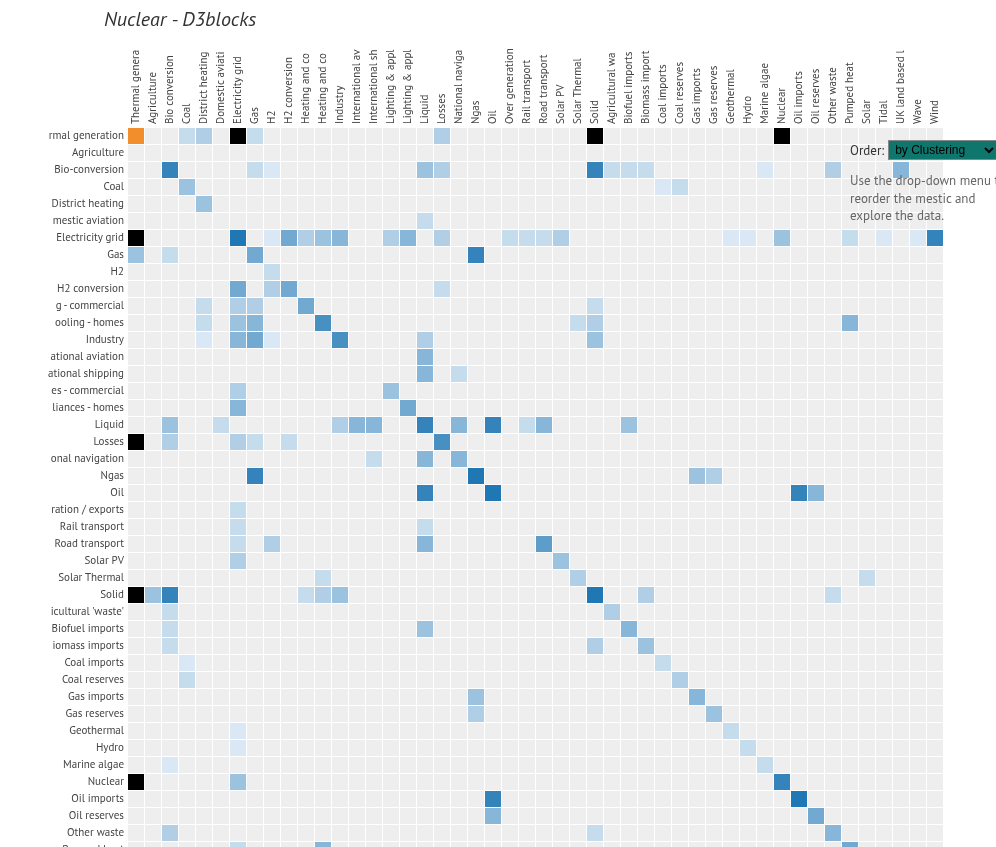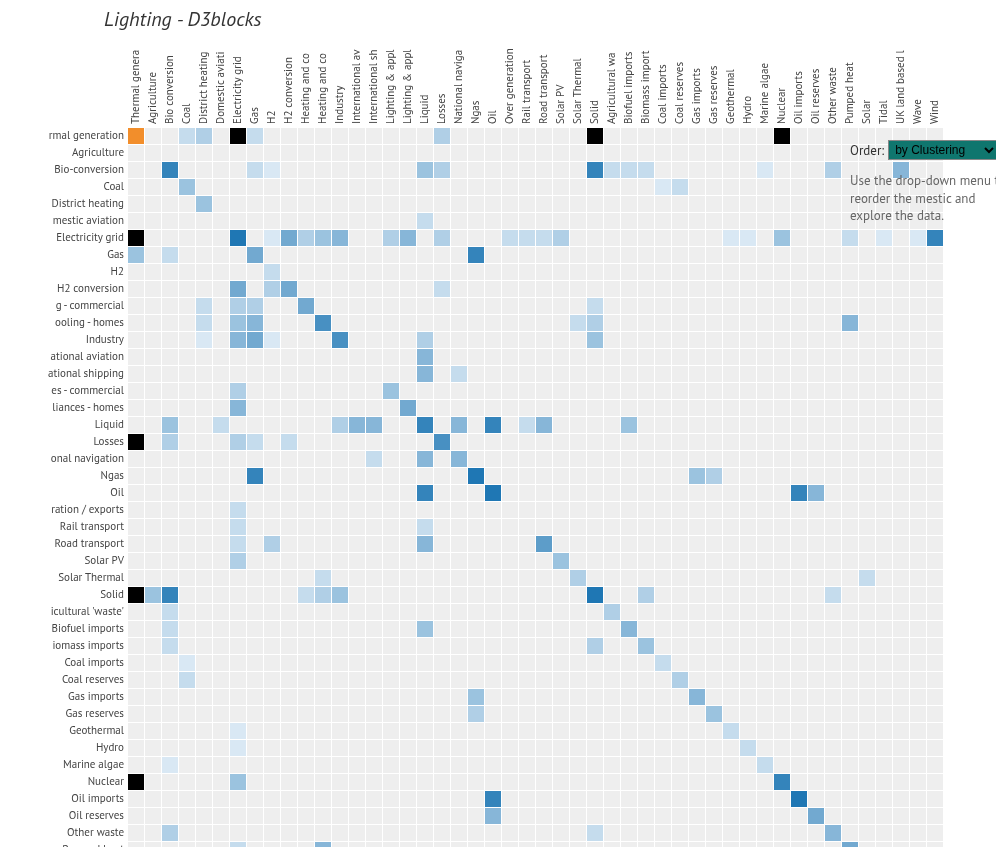--- a/index.html
+++ b/index.html
@@ -12,21 +12,21 @@
   
   #side{position:absolute;left:820px;top:140px;width:160px;color:#555;margin-left:30px;}
   #side .row{display:flex;align-items:center;gap:4px;}
   #side .lbl{color:#333;}
   #side select{font-size:12px;border:1px solid #888;background:#0f766e;padding:1px 2px;width:110px;}
   #side p{margin:12px 0 0 0;color:#666;line-height:1.35;}
 </style>
 </head>
 <body>
 <div id="stage">
-  <div id="title">Lighting - D3blocks</div>
+  <div id="title">Nuclear - D3blocks</div>
   <svg id="heatmap" width="946" height="946">
       <g>
         <rect x="128" y="128" width="16" height="16" fill="#eeeeee" class="cell"></rect>
         <rect x="145" y="128" width="16" height="16" fill="#eeeeee" class="cell"></rect>
         <rect x="162" y="128" width="16" height="16" fill="#eeeeee" class="cell"></rect>
         <rect x="179" y="128" width="16" height="16" fill="#eeeeee" class="cell"></rect>
         <rect x="196" y="128" width="16" height="16" fill="#eeeeee" class="cell"></rect>
         <rect x="213" y="128" width="16" height="16" fill="#eeeeee" class="cell"></rect>
         <rect x="230" y="128" width="16" height="16" fill="#eeeeee" class="cell"></rect>
         <rect x="247" y="128" width="16" height="16" fill="#eeeeee" class="cell"></rect>

